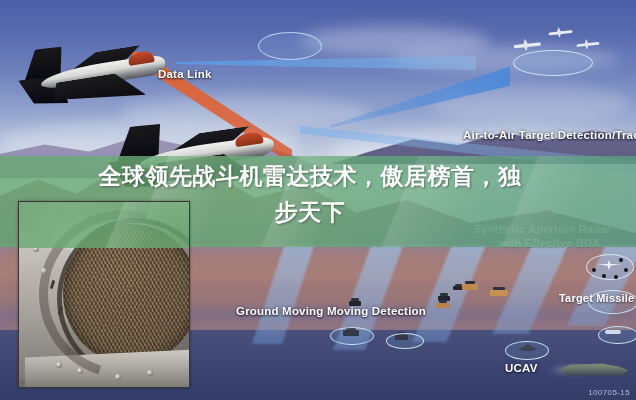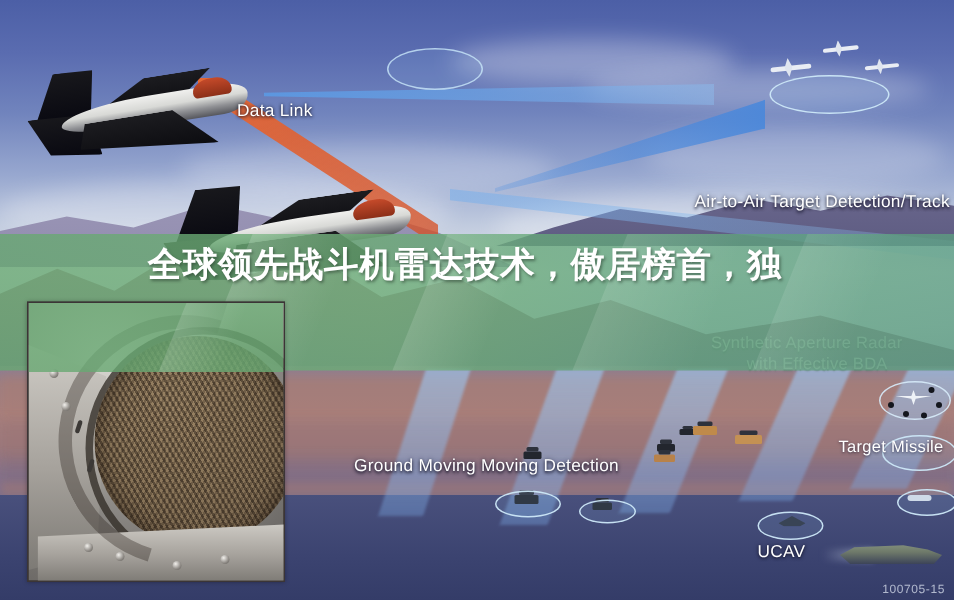--- a/index.html
+++ b/index.html
@@ -327,21 +327,21 @@
     position: absolute;
     width: 4px; height: 4px;
     background: #14161d;
     border-radius: 50%;
   }
 
   
   .bg-label {
     position: absolute;
     color: #ffffff;
-    font-weight: normal;
+    font-weight: bold;
     letter-spacing: 0.2px;
     text-shadow: 0 1px 2px rgba(20,20,40,0.85), 0 0 3px rgba(20,20,40,0.6);
     white-space: nowrap;
   }
   #label-datalink  { left: 158px; top: 68px;  font-size: 11.5px; }
   #label-a2a       { left: 463px; top: 129px; font-size: 11.5px; }
   #label-gmti      { left: 236px; top: 305px; font-size: 11.5px; }
   #label-cruise    { left: 559px; top: 292px; font-size: 11px;
                      text-shadow: 0 1px 2px rgba(30,30,55,0.8); }
   #label-ucav      { left: 505px; top: 362px; font-size: 11.5px; }
@@ -631,15 +631,16 @@
       <div class="screw-slot" style="left:32px; top:78px;"></div>
       <div class="screw-slot" style="left:40px; top:104px;"></div>
     </div>
     <div class="inset-greenwash">
       <div class="inset-greenwash-sheen"></div>
     </div>
   </div>
 
   <div class="headline">
     <span class="hl-line hl-line1">全球领先战斗机雷达技术，傲居榜首，独</span>
+    <span class="hl-line hl-line2">步天下</span>
   </div>
 
 </div>
 
 </body></html>

